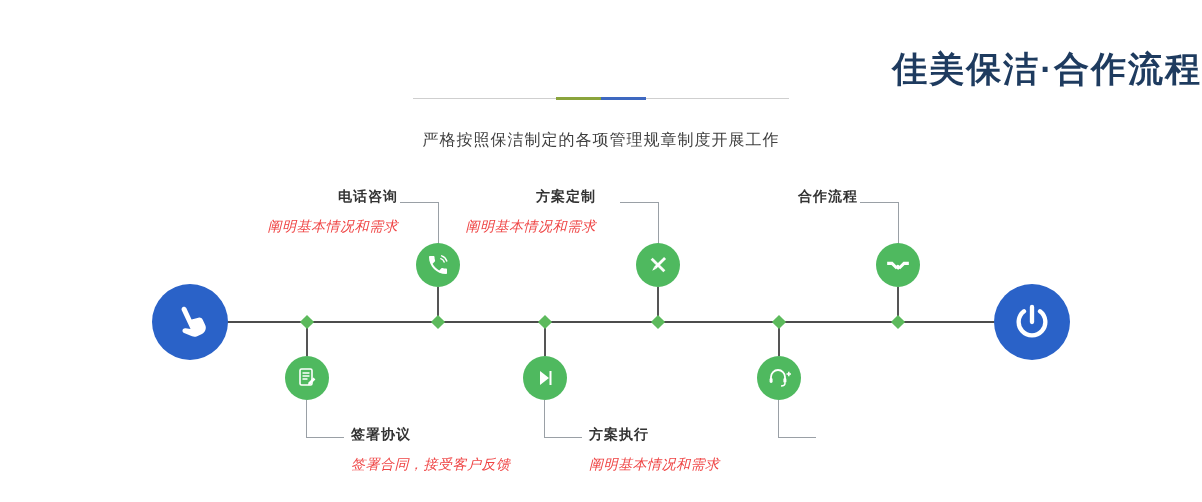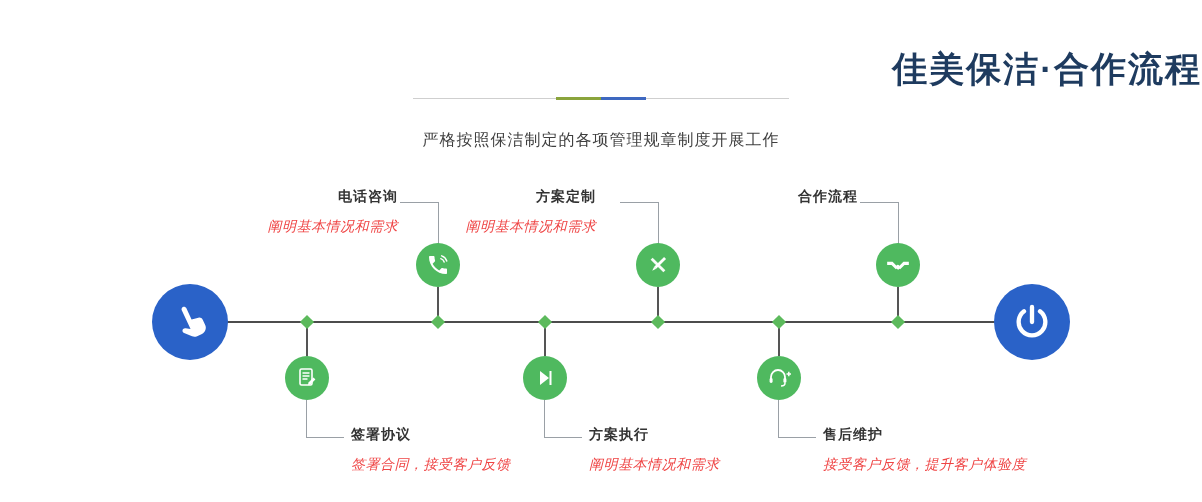--- a/index.html
+++ b/index.html
@@ -150,18 +150,14 @@
   <div class="node" style="left:757px;top:356px;">
     <svg viewBox="0 0 26 24" width="26" height="24">
       <path d="M5 13v-2a7 7 0 0 1 14 0v2" fill="none" stroke="#fff" stroke-width="1.8"></path>
       <rect x="3.6" y="12" width="3" height="5" rx="1.4" fill="#fff"></rect>
       <rect x="17.4" y="12" width="3" height="5" rx="1.4" fill="#fff"></rect>
       <path d="M19 17c0 2-2 3-4 3" fill="none" stroke="#fff" stroke-width="1.5"></path>
       <path d="M20.5 8h4.5M22.8 5.8v4.4" stroke="#fff" stroke-width="1.5"></path>
     </svg>
   </div>
   <div class="elbow-bottom" style="left:778px;top:400px;width:37px;height:37px;"></div>
-  <div class="label-bottom" style="left:823px;top:426px;">
-    <div class="step-title">售后维护</div>
-    <div class="step-desc">接受客户反馈，提升客户体验度</div>
-  </div>
 
 </div>
 
 </body></html>

